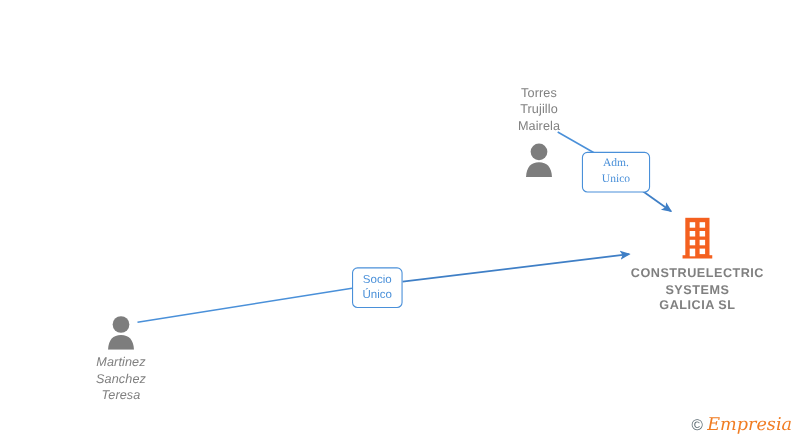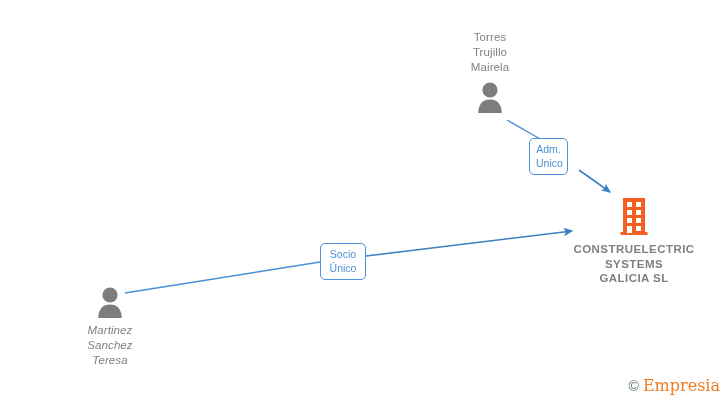--- a/index.html
+++ b/index.html
@@ -36,20 +36,21 @@
     text-align: center;
   }
 
   
   .person-label {
     color: #808080;
     font-size: 11.5px;
     line-height: 15px;
     white-space: pre-line;
     letter-spacing: 0.1px;
+    margin-top: 48px;
   }
   .avatar {
     display: block;
     margin: 0 auto;
   }
 
   
   .company-label {
     color: #808080;
     font-size: 11.5px;
@@ -92,20 +93,21 @@
   #watermark .wm-c {
     color: #5b6b73;
     font-size: 14px;
     line-height: 14px;
   }
   #watermark .wm-name {
     color: #f07c22;
     font-size: 16px;
     line-height: 16px;
     font-family: "DejaVu Serif", serif;
+    font-style: italic;
   }
 </style>
 </head>
 <body>
 
 <div id="canvas">
 
   <svg id="connectors" viewBox="0 0 728 400" width="728" height="400" xmlns="http://www.w3.org/2000/svg">
     <defs>
       <marker id="arrowhead" markerWidth="7" markerHeight="7" refX="5.2" refY="3" orient="auto" markerUnits="strokeWidth">
@@ -125,21 +127,21 @@
   <div class="node" style="left:440px; top:30px; width:100px;">
     <div class="person-label">Torres
 Trujillo
 Mairela</div>
     <svg class="avatar" width="34" height="32" viewBox="0 0 34 32" xmlns="http://www.w3.org/2000/svg" style="margin-top:6px;">
       <circle cx="17" cy="9" r="7.6" fill="#7d7d7d"></circle>
       <path d="M17 18.6c-7.2 0-11.4 4.3-11.8 13.4h23.6C28.4 22.9 24.2 18.6 17 18.6z" fill="#7d7d7d"></path>
     </svg>
   </div>
 
-  <div class="rel-chip" style="left:529px; top:138px; width:39px;">Adm.
+  <div class="rel-chip" style="left:529px; top:138px; width:62px;font-family:Liberation Serif, serif;">Adm.
 Unico</div>
 
   <div class="node" style="left:55px; top:286px; width:110px;">
     <svg class="avatar" width="34" height="32" viewBox="0 0 34 32" xmlns="http://www.w3.org/2000/svg">
       <circle cx="17" cy="9" r="7.6" fill="#7d7d7d"></circle>
       <path d="M17 18.6c-7.2 0-11.4 4.3-11.8 13.4h23.6C28.4 22.9 24.2 18.6 17 18.6z" fill="#7d7d7d"></path>
     </svg>
     <div class="person-label" style="margin-top:5px;font-style:italic;">Martinez
 Sanchez
 Teresa</div>

